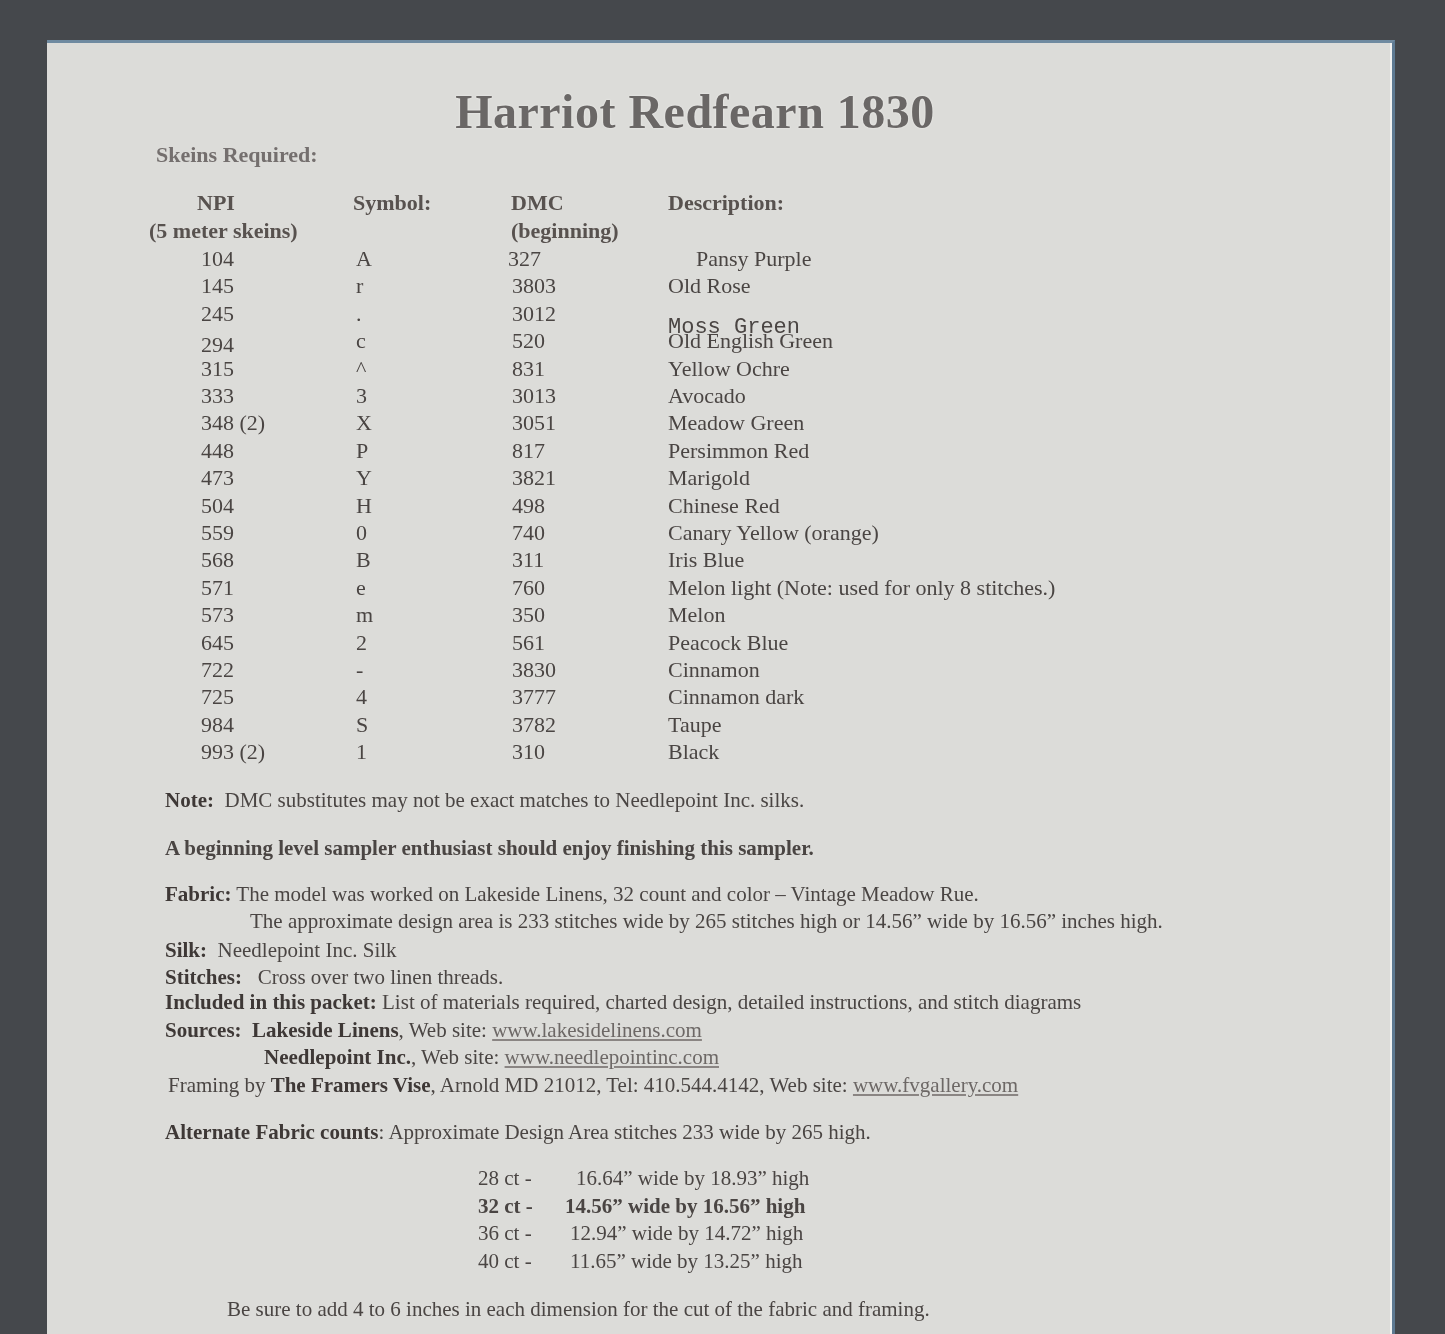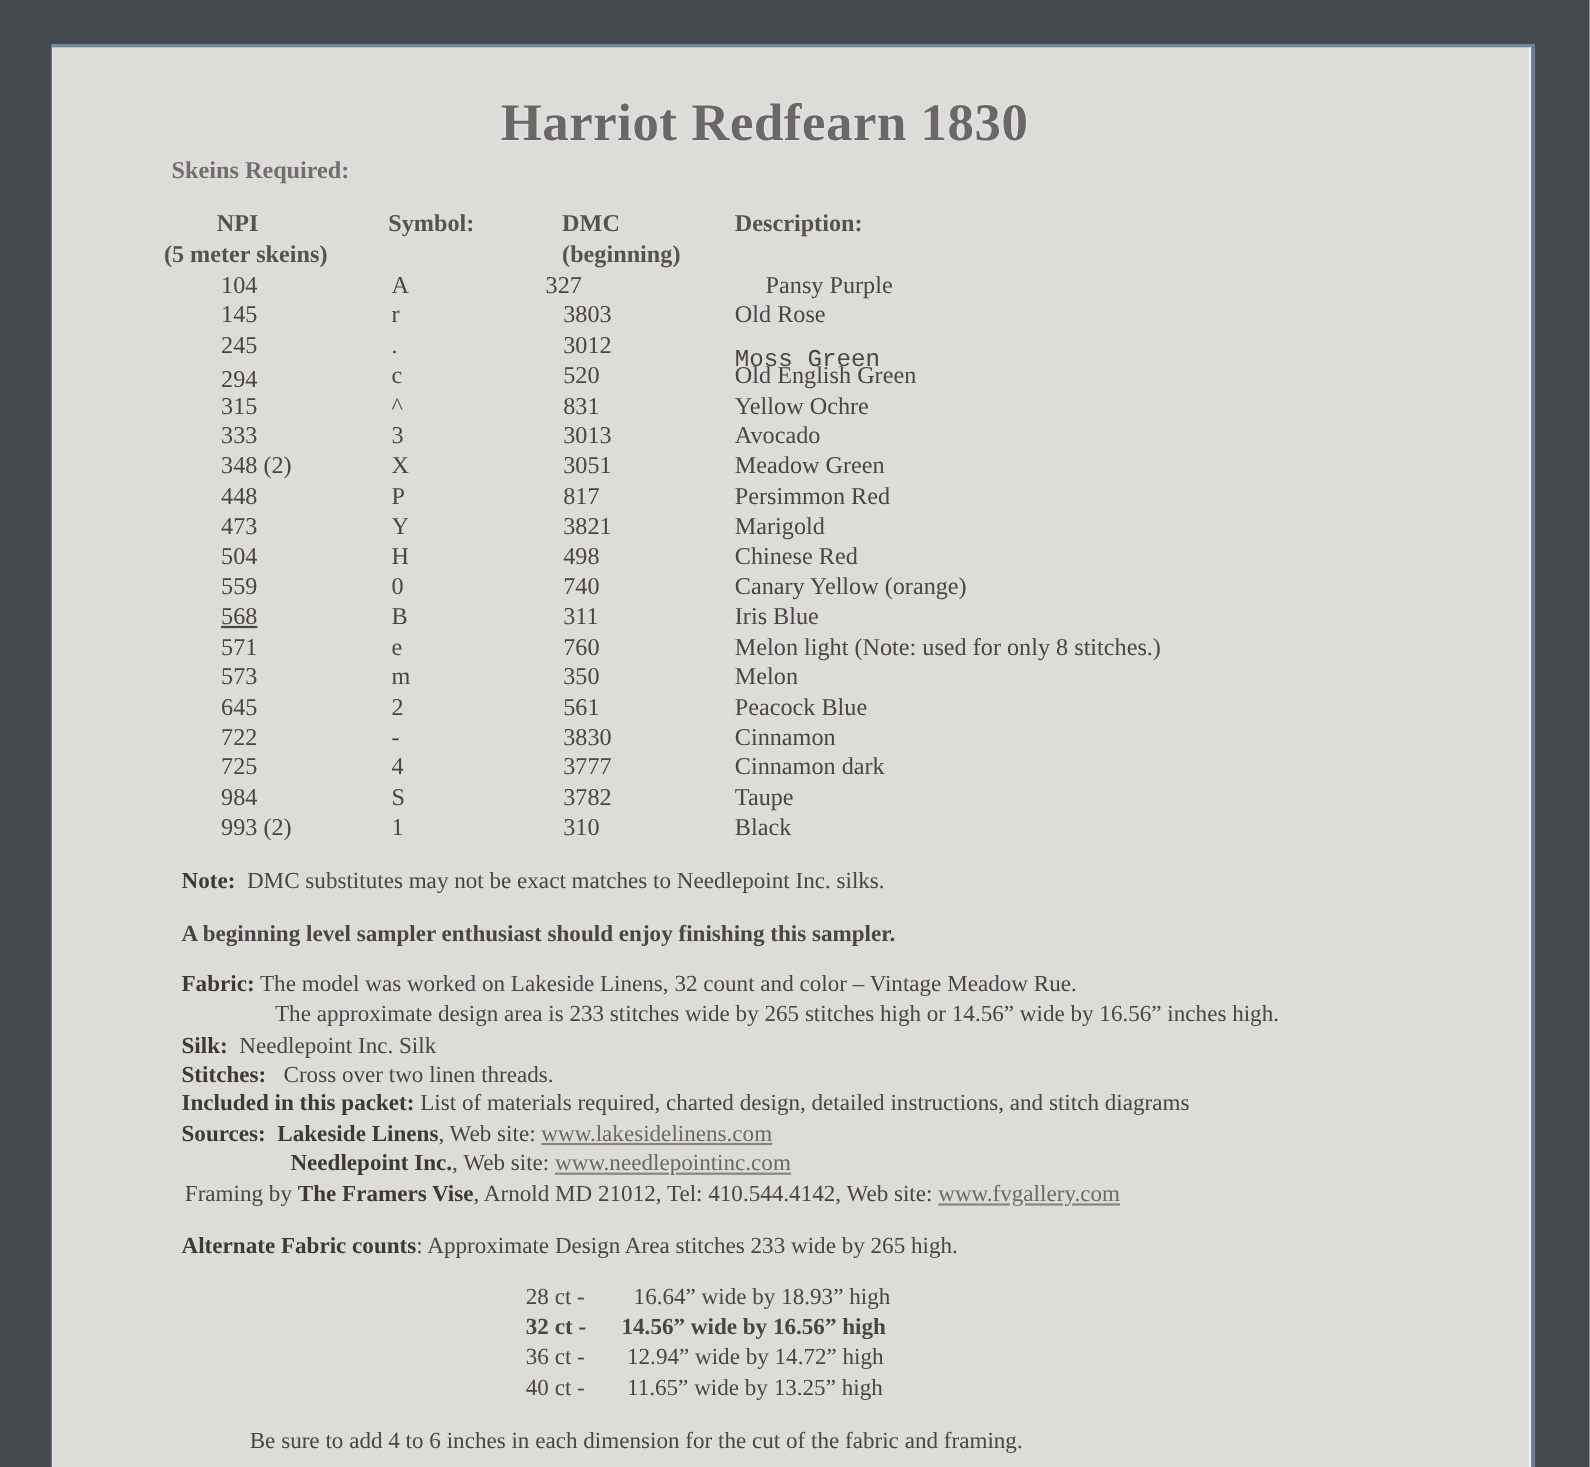--- a/index.html
+++ b/index.html
@@ -45,21 +45,21 @@
   <div class="abs hdr" style="left:149px; top:218px;">(5 meter skeins)</div>
   <div class="abs hdr" style="left:353px; top:190px;">Symbol:</div>
   <div class="abs hdr" style="left:511px; top:190px;">DMC</div>
   <div class="abs hdr" style="left:511px; top:218px;">(beginning)</div>
   <div class="abs hdr" style="left:668px; top:190px;">Description:</div>
 
   <div id="rows">
       <div>
         <div class="abs cell" style="left: 201px; top: 246px;">104</div>
         <div class="abs cell" style="left: 356px; top: 246px;">A</div>
-        <div class="abs cell" style="left: 496px; top: 246px;">327</div>
+        <div class="abs cell" style="left: 508px; top: 246px;">327</div>
         <div class="abs cell" style="left: 668px; top: 246px; margin-left: 28px;">Pansy Purple</div>
       </div>
       <div>
         <div class="abs cell" style="left: 201px; top: 273px;">145</div>
         <div class="abs cell" style="left: 356px; top: 273px;">r</div>
         <div class="abs cell" style="left: 512px; top: 273px;">3803</div>
         <div class="abs cell" style="left: 668px; top: 273px;">Old Rose</div>
       </div>
       <div>
         <div class="abs cell" style="left: 201px; top: 301px;">245</div>
@@ -109,21 +109,21 @@
         <div class="abs cell" style="left: 512px; top: 493px;">498</div>
         <div class="abs cell" style="left: 668px; top: 493px;">Chinese Red</div>
       </div>
       <div>
         <div class="abs cell" style="left: 201px; top: 520px;">559</div>
         <div class="abs cell" style="left: 356px; top: 520px;">0</div>
         <div class="abs cell" style="left: 512px; top: 520px;">740</div>
         <div class="abs cell" style="left: 668px; top: 520px;">Canary Yellow (orange)</div>
       </div>
       <div>
-        <div class="abs cell" style="left: 201px; top: 547px; text-decoration: underline;">568</div>
+        <div class="abs cell" style="left: 201px; top: 547px;">568</div>
         <div class="abs cell" style="left: 356px; top: 547px;">B</div>
         <div class="abs cell" style="left: 512px; top: 547px;">311</div>
         <div class="abs cell" style="left: 668px; top: 547px;">Iris Blue</div>
       </div>
       <div>
         <div class="abs cell" style="left: 201px; top: 575px;">571</div>
         <div class="abs cell" style="left: 356px; top: 575px;">e</div>
         <div class="abs cell" style="left: 512px; top: 575px;">760</div>
         <div class="abs cell" style="left: 668px; top: 575px;">Melon light (Note: used for only 8 stitches.)</div>
       </div>

